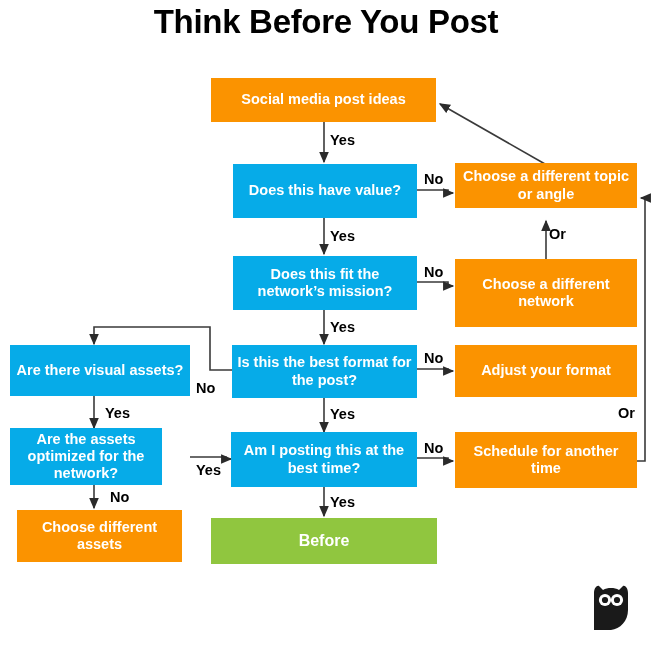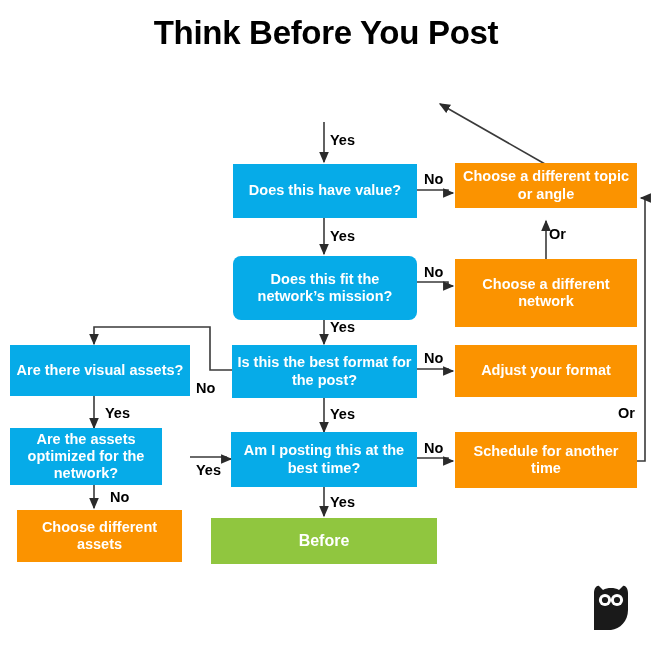--- a/index.html
+++ b/index.html
@@ -11,21 +11,21 @@
     position: relative;
     width: 652px;
     height: 652px;
     background: #ffffff;
     font-family: "Liberation Sans", sans-serif;
     overflow: hidden;
   }
   #title {
     position: absolute;
     left: 0;
-    top: 14px;
+    top: 3px;
     width: 652px;
     text-align: center;
     font-size: 33px;
     font-weight: bold;
     color: #000000;
     letter-spacing: -0.3px;
     font-family: "Liberation Sans", sans-serif;
   }
   .node {
     position: absolute;
@@ -111,30 +111,33 @@
       <path d="M324,398 L324,432" marker-end="url(#ah)"></path>
 
       <path d="M417,458 L448,458 L448,461 L453,461" marker-end="url(#ah)"></path>
 
       <path d="M324,487 L324,516" marker-end="url(#ah)"></path>
 
       <path d="M637,461 L645,461 L645,198 L641,198" marker-end="url(#ah)"></path>
     </g>
   </svg>
 
+  <div class="node orange" style="left:211px; top:78px; width:225px; height:44px;">
+    <span>Social media post ideas</span>
+  </div>
 
   <div class="node blue" style="left:233px; top:164px; width:184px; height:54px;">
     <span>Does this have value?</span>
   </div>
 
   <div class="node orange" style="left:455px; top:163px; width:182px; height:45px;">
     <span>Choose a different topic or angle</span>
   </div>
 
-  <div class="node blue" style="left:233px; top:256px; width:184px; height:64px;border-radius:8px;">
+  <div class="node blue" style="left:233px; top:256px; width:184px; height:54px;">
     <span>Does this fit the network’s mission?</span>
   </div>
 
   <div class="node orange" style="left:455px; top:259px; width:182px; height:68px;">
     <span>Choose a different network</span>
   </div>
 
   <div class="node blue" style="left:10px; top:345px; width:180px; height:51px;">
     <span>Are there visual assets?</span>
   </div>

